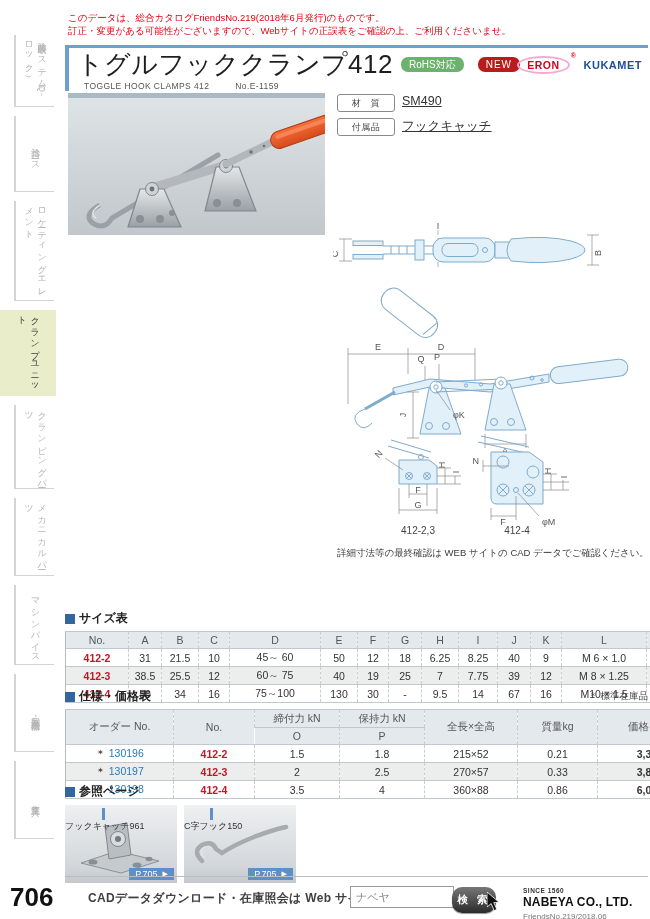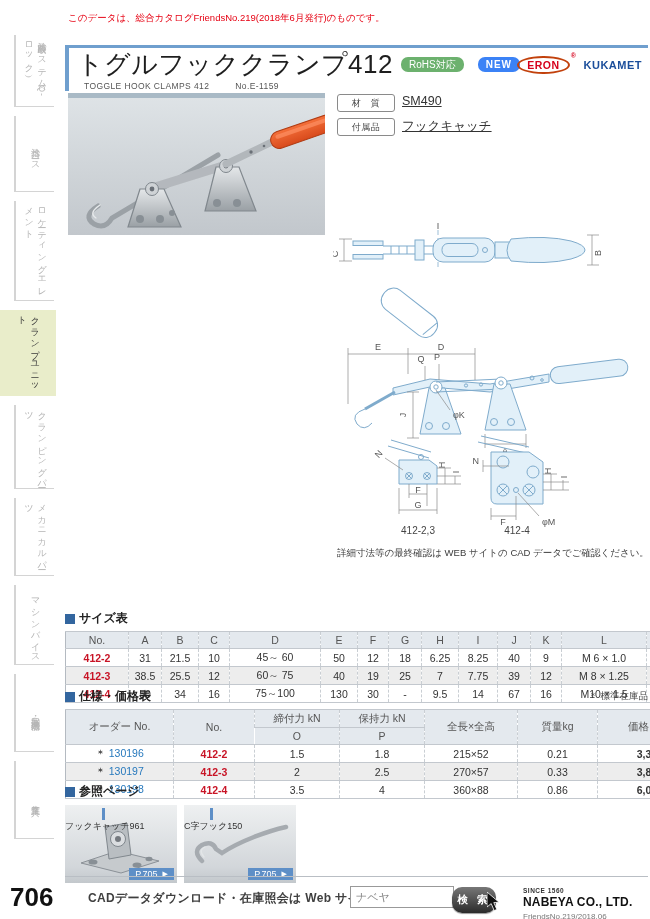--- a/index.html
+++ b/index.html
@@ -27,23 +27,23 @@
 
   
   .disclaimer{left:68px;top:12px;color:#e60012;font-size:9.5px;line-height:12.5px;}
 
   
   .header{left:65px;top:45px;width:583px;height:46px;border-top:3px solid #6f9fce;border-left:4px solid #6f9fce;box-sizing:border-box;}
   .title-row{display:flex;align-items:flex-start;padding:1px 0 0 8px;}
   .page-title{font-size:26px;font-weight:500;color:#1e1e1e;letter-spacing:0.5px;line-height:30px;}
   .badge{display:inline-block;font-size:10px;color:#fff;border-radius:7px;padding:2px 8px;margin:8px 0 0 8px;line-height:11px;}
   .badge.rohs{background:#6cb16e;}
-  .badge.new{background:#3b82f6;font-weight:bold;border-radius:7px;letter-spacing:1px;margin-left:14px;}
+  .badge.new{background:#b91c1c;font-weight:normal;border-radius:7px;letter-spacing:1px;margin-left:14px;}
   .brands{position:absolute;right:6px;top:8px;display:flex;align-items:center;gap:14px;}
-  .eron{border:2px solid #c2410c;border-radius:50%;padding:1px 8px;color:#d6001c;font-weight:bold;font-size:10.5px;letter-spacing:0.5px;position:relative;}
+  .eron{border:2px solid #f9a8d4;border-radius:50%;padding:1px 8px;color:#d6001c;font-weight:bold;font-size:10.5px;letter-spacing:0.5px;position:relative;}
   .eron-r{position:absolute;top:-6px;right:-9px;font-size:7px;color:#d6001c;border:none;}
   .kukamet{color:#1b4e9b;font-weight:bold;font-size:11px;letter-spacing:0.5px;}
   .subtitle{padding-left:15px;font-size:8.5px;color:#555;letter-spacing:0.4px;margin-top:2px;}
   .subtitle span{margin-right:26px;}
 
   
   .photo{left:68px;top:93px;width:257px;height:142px;}
 
   
   .specs{left:337px;top:94px;}
@@ -127,20 +127,21 @@
     <div class="side-tab active">クランプユニット</div>
     <div class="side-tab">クランピングパーツ</div>
     <div class="side-tab">メカニカルパーツ</div>
     <div class="side-tab">マシンバイス</div>
     <div class="side-tab">定盤・測定機器</div>
     <div class="side-tab">作業工具</div>
   </aside>
 
 <div class="abs disclaimer">
   <div>このデータは、総合カタログFriendsNo.219(2018年6月発行)のものです。</div>
+  <div>訂正・変更がある可能性がございますので、Webサイトの正誤表をご確認の上、ご利用くださいませ。</div>
 </div>
 
 <header class="abs header">
   <div class="title-row">
     <span class="page-title">トグルフッククランプ412</span>
     <span class="badge rohs">RoHS対応</span>
     <span class="badge new">NEW</span>
   </div>
   <div class="subtitle">
     <span>TOGGLE HOOK CLAMPS 412</span><span>No.E-1159</span>

